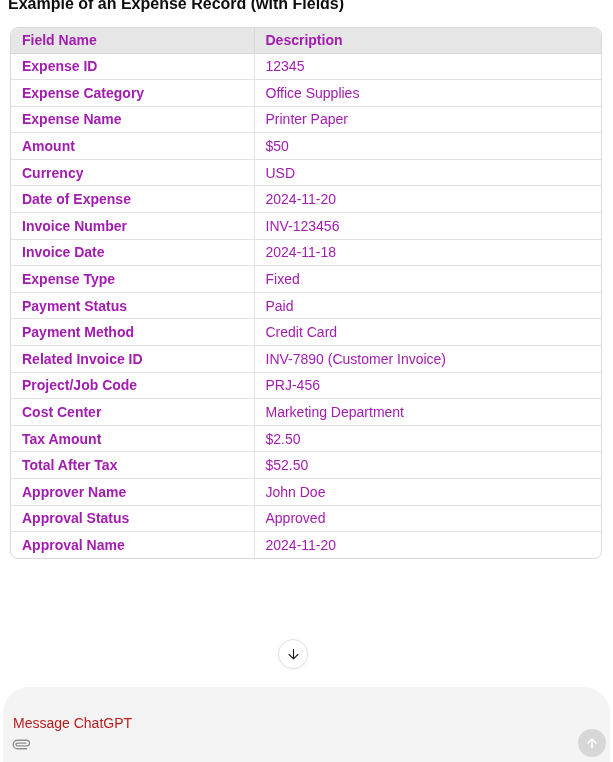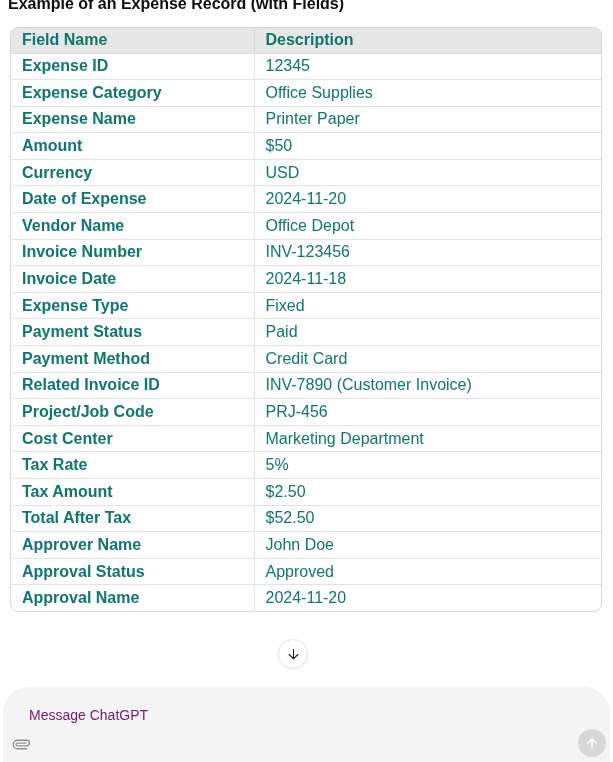--- a/index.html
+++ b/index.html
@@ -26,22 +26,22 @@
     left:10px; top:27px;
     width:592px;
     border:1px solid #d9d9d9;
     border-radius:8px;
     overflow:hidden;
     background:#fff;
   }
   table {
     width:100%;
     border-collapse:collapse;
-    font-size:16px;
-    color:#0f766e;
+    font-size:14px;
+    color:#a21caf;
     table-layout:fixed;
   }
   th {
     background:#e6e6e6;
     height:25px;
     text-align:left;
     font-weight:600;
     padding:0 8px 0 11px;
     border-bottom:1px solid #d9d9d9;
     vertical-align:middle;
@@ -75,25 +75,24 @@
 
   .composer {
     position:absolute;
     left:3px; top:687px;
     width:607px; height:75px;
     background:#f4f4f4;
     border-radius:26px 26px 0 0;
   }
   .composer-placeholder {
     position:absolute;
-    left:10px; top:20px;
+    left:10px; top:28px;
     font-size:14px;
-    color:#701a75;
+    color:#b91c1c;
     cursor:text;
-    margin-left:16px;
   }
   .attach-btn {
     position:absolute;
     left:6px; top:45px;
     width:24px; height:24px;
     background:transparent;
     border:none;
     display:flex; align-items:center; justify-content:center;
     cursor:pointer;
     color:#8f8f8f;
@@ -145,24 +144,20 @@
         </tr>
         <tr>
           <td class="field-cell">Currency</td>
           <td class="desc-cell">USD</td>
         </tr>
         <tr>
           <td class="field-cell">Date of Expense</td>
           <td class="desc-cell">2024-11-20</td>
         </tr>
         <tr>
-          <td class="field-cell">Vendor Name</td>
-          <td class="desc-cell">Office Depot</td>
-        </tr>
-        <tr>
           <td class="field-cell">Invoice Number</td>
           <td class="desc-cell">INV-123456</td>
         </tr>
         <tr>
           <td class="field-cell">Invoice Date</td>
           <td class="desc-cell">2024-11-18</td>
         </tr>
         <tr>
           <td class="field-cell">Expense Type</td>
           <td class="desc-cell">Fixed</td>
@@ -179,24 +174,20 @@
           <td class="field-cell">Related Invoice ID</td>
           <td class="desc-cell">INV-7890 (Customer Invoice)</td>
         </tr>
         <tr>
           <td class="field-cell">Project/Job Code</td>
           <td class="desc-cell">PRJ-456</td>
         </tr>
         <tr>
           <td class="field-cell">Cost Center</td>
           <td class="desc-cell">Marketing Department</td>
-        </tr>
-        <tr>
-          <td class="field-cell">Tax Rate</td>
-          <td class="desc-cell">5%</td>
         </tr>
         <tr>
           <td class="field-cell">Tax Amount</td>
           <td class="desc-cell">$2.50</td>
         </tr>
         <tr>
           <td class="field-cell">Total After Tax</td>
           <td class="desc-cell">$52.50</td>
         </tr>
         <tr>

